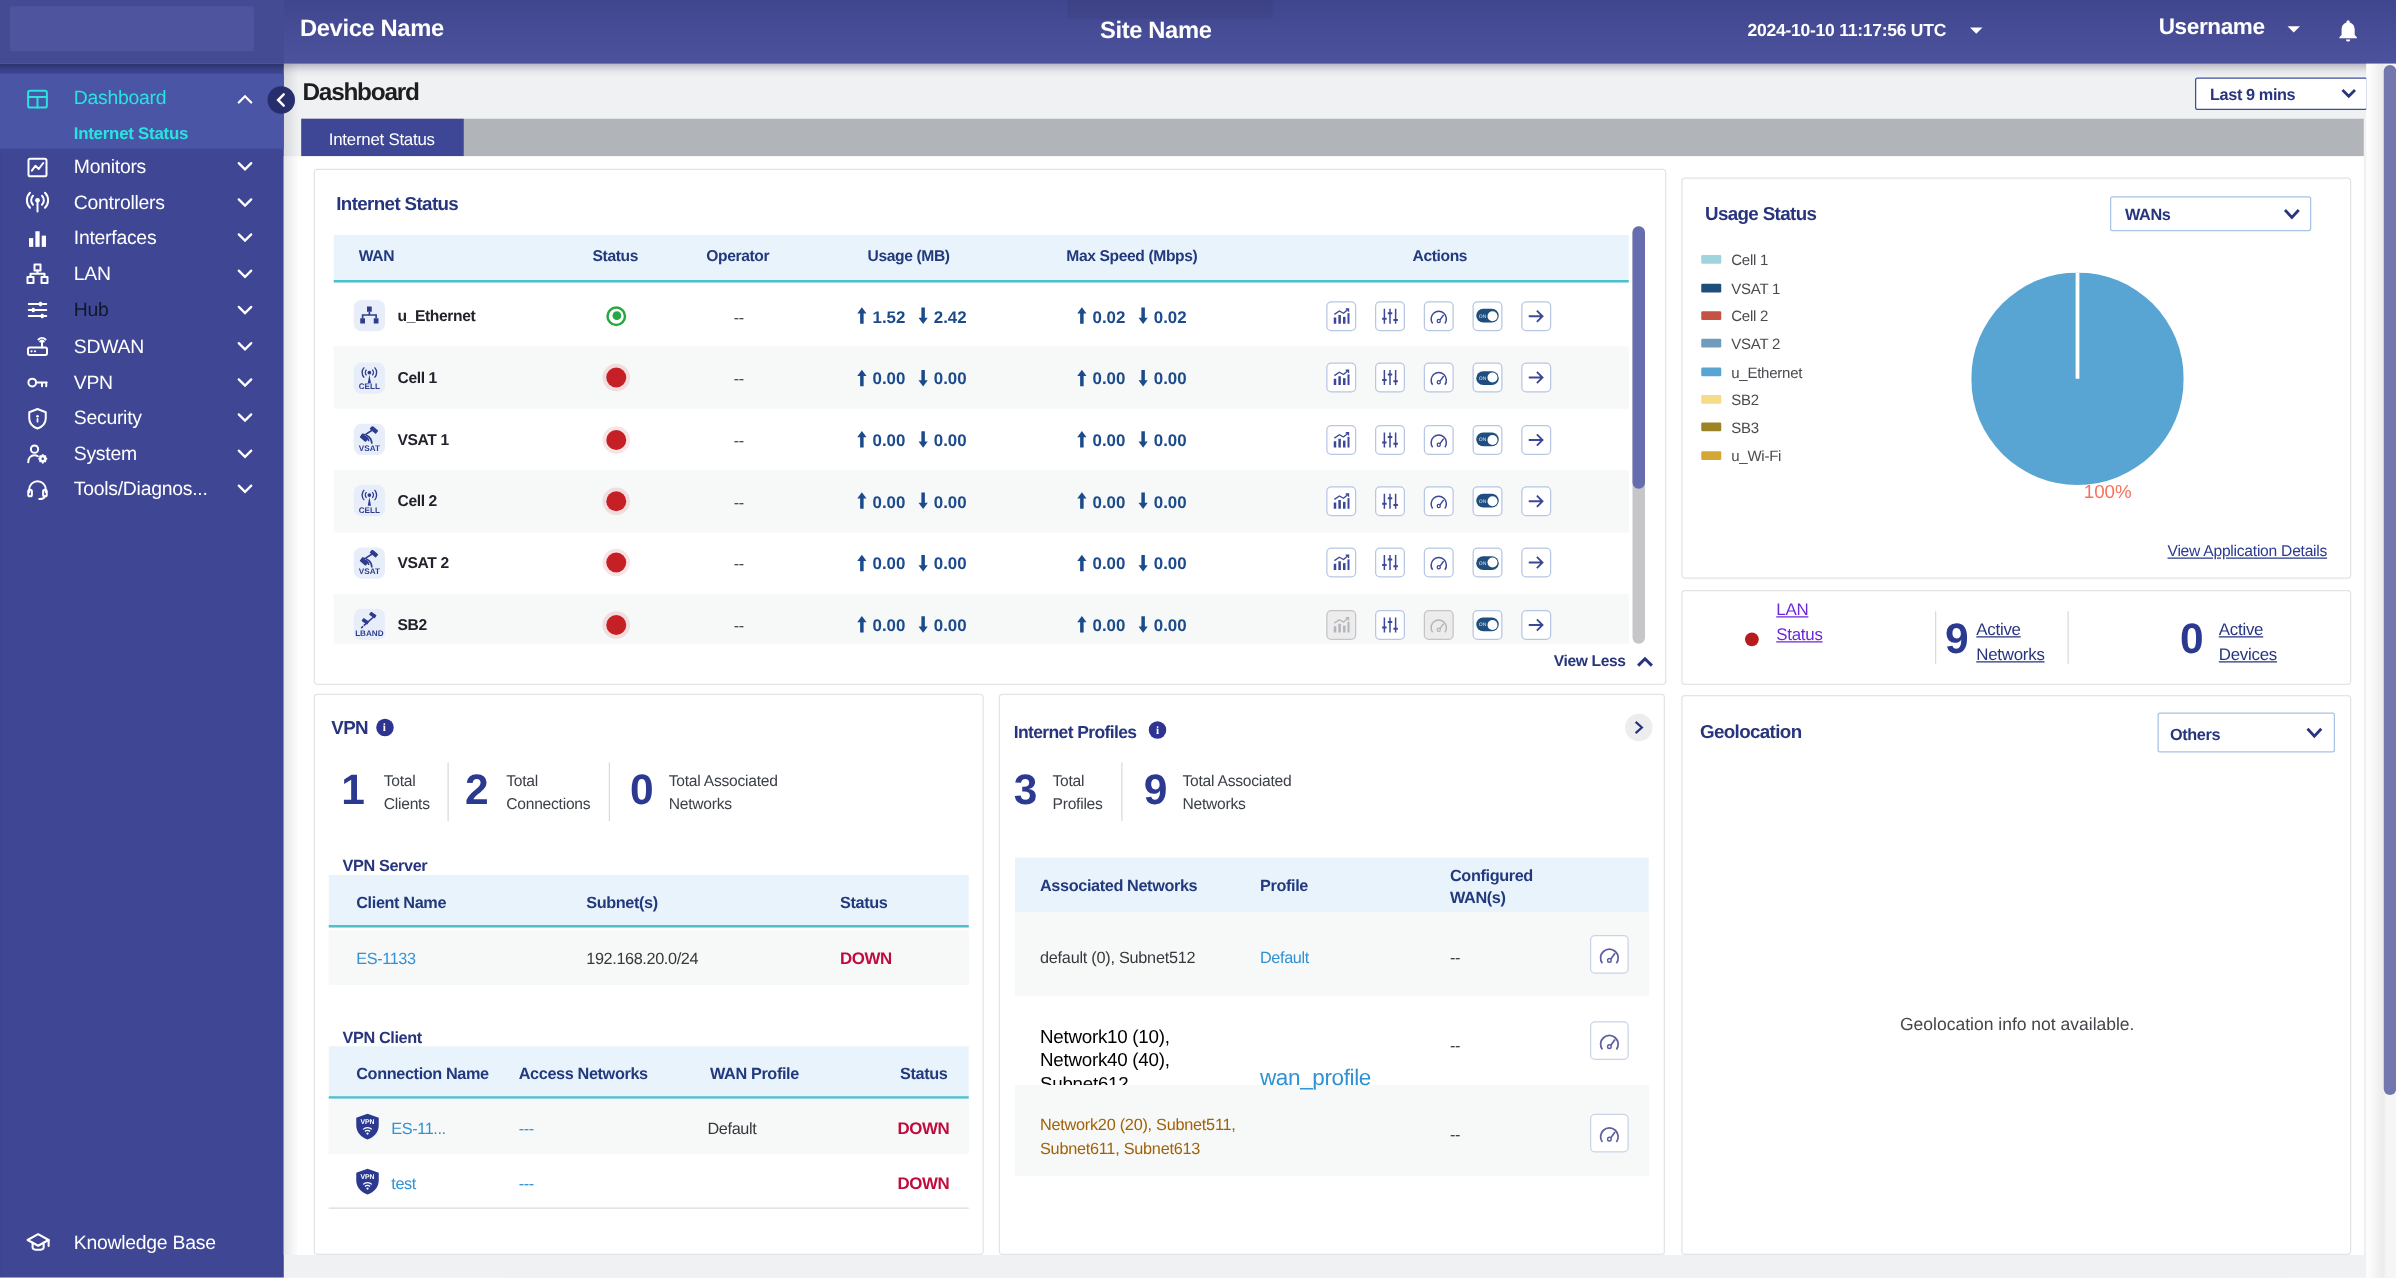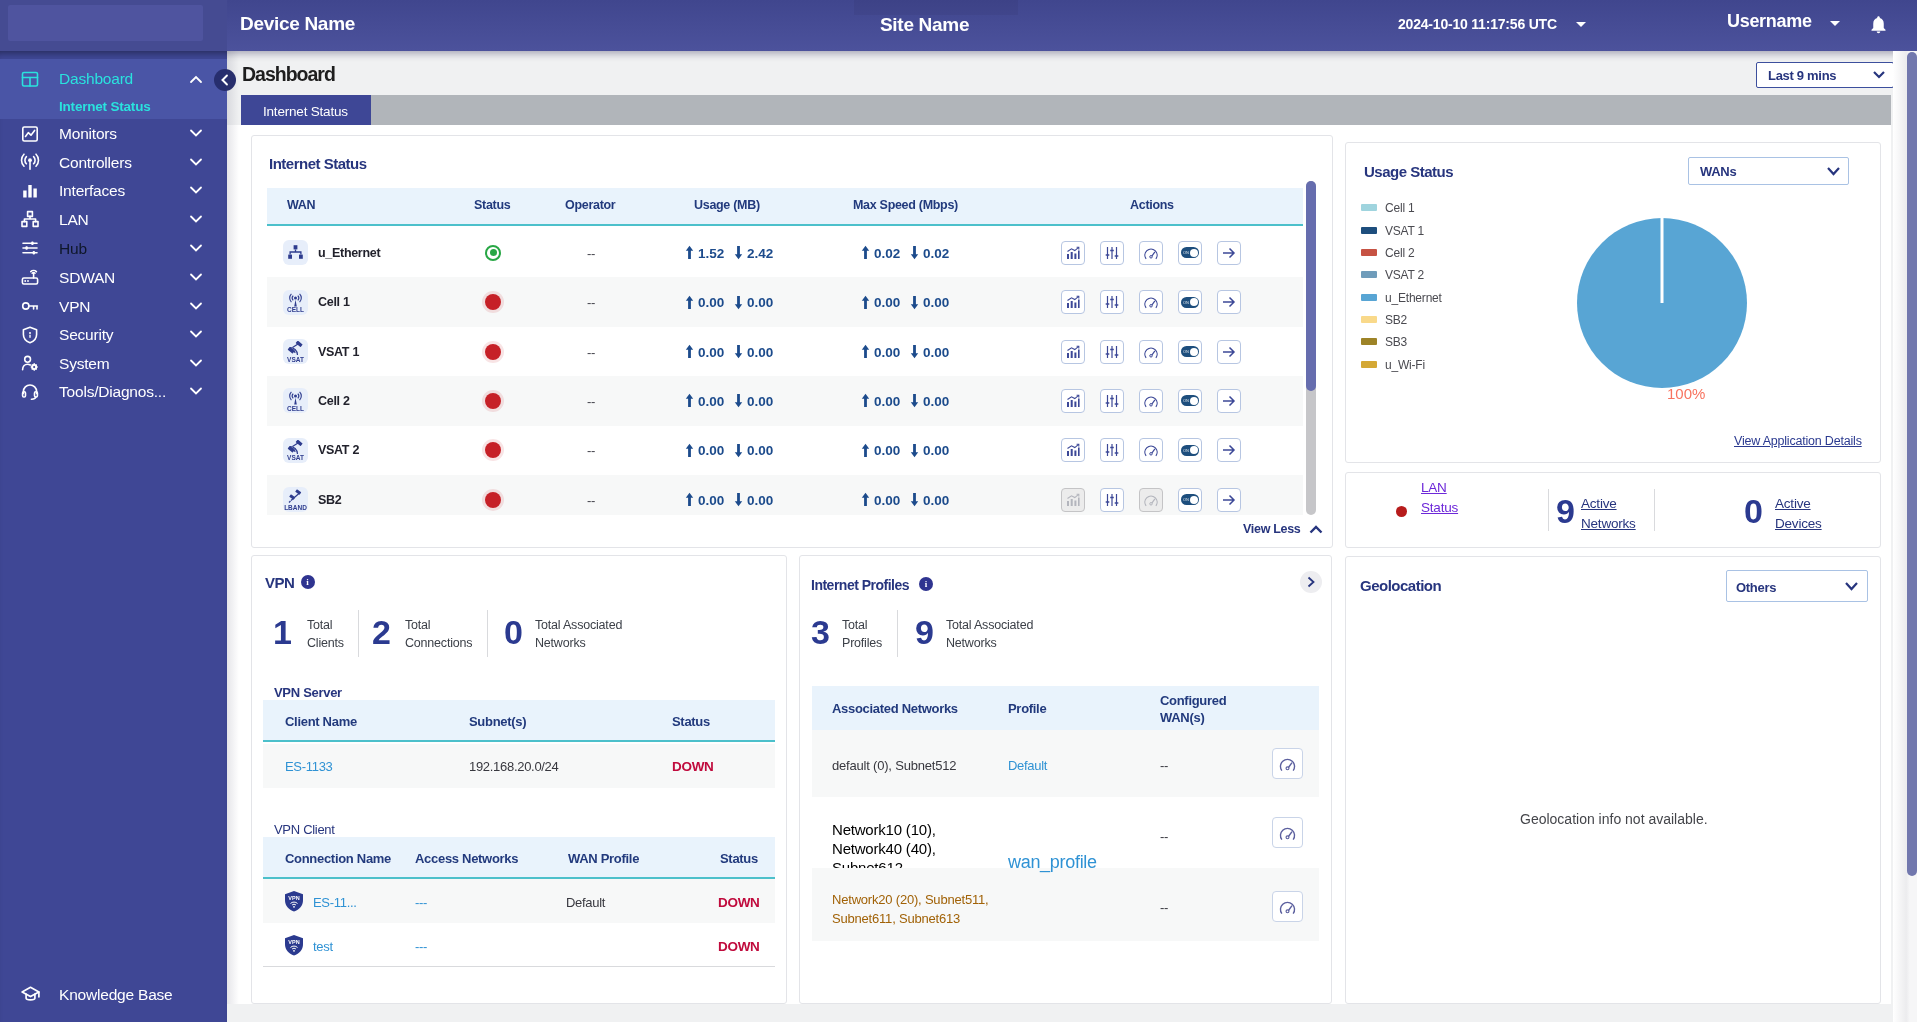--- a/index.html
+++ b/index.html
@@ -586,21 +586,21 @@
 <div class="t" style="left:274px;top:685px;font-size:13px;font-weight:bold;color:#27357e;">VPN Server</div>
 <div class="thead" style="left:263px;top:700px;width:512px;height:42px;border-bottom:2px solid #4cc0cb;"></div>
 <div class="hcell" style="left:285px;top:714px;font-size:13px;">Client Name</div>
 <div class="hcell" style="left:469px;top:714px;font-size:13px;">Subnet(s)</div>
 <div class="hcell" style="left:672px;top:714px;font-size:13px;">Status</div>
 <div class="a" style="left:263px;top:744px;width:512px;height:44px;background:#f7f8f8;"></div>
 <div class="t link" style="left:285px;top:759px;font-size:13px;">ES-1133</div>
 <div class="t" style="left:469px;top:759px;font-size:13px;color:#38383f;">192.168.20.0/24</div>
 <div class="t down" style="left:672px;top:759px;">DOWN</div>
 
-<div class="t" style="left:274px;top:822px;font-size:13px;font-weight:normal;color:#27357e;">VPN Client</div>
+<div class="t" style="left:274px;top:822px;font-size:13px;font-weight:bold;color:#27357e;">VPN Client</div>
 <div class="thead" style="left:263px;top:837px;width:512px;height:42px;border-bottom:2px solid #4cc0cb;"></div>
 <div class="hcell" style="left:285px;top:851px;font-size:13px;">Connection Name</div>
 <div class="hcell" style="left:415px;top:851px;font-size:13px;">Access Networks</div>
 <div class="hcell" style="left:568px;top:851px;font-size:13px;">WAN Profile</div>
 <div class="hcell" style="left:720px;top:851px;font-size:13px;">Status</div>
 <div class="a" style="left:263px;top:879px;width:512px;height:44px;background:#f7f8f8;"></div>
 <svg class="a" style="left:283px;top:890px;" width="22" height="22" viewBox="0 0 22 22">
     <path d="M11 1 L20 4.2 V10 C20 16 16.4 19.6 11 21.5 C5.6 19.6 2 16 2 10 V4.2 Z" fill="#2b3a8f"></path>
     <text x="11" y="9.5" text-anchor="middle" font-size="5.5" font-weight="bold" fill="#fff" font-family="Liberation Sans">VPN</text>
     <path d="M7.5 13.5 A5 5 0 0 1 14.5 13.5" stroke="#fff" fill="none" stroke-width="1"></path>

